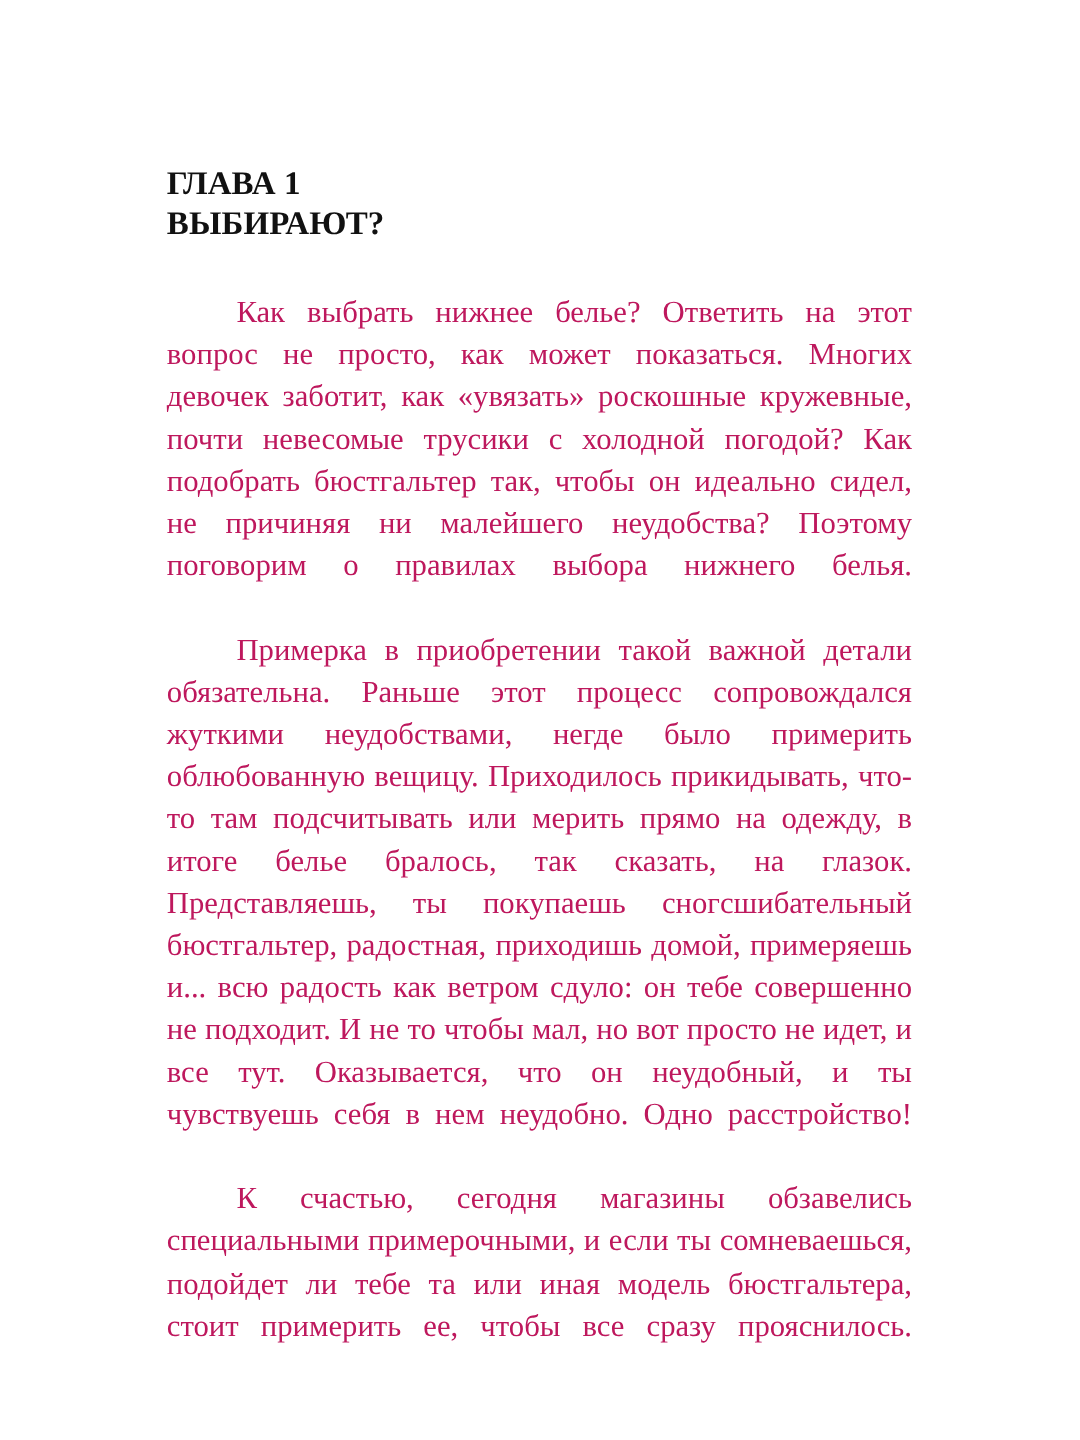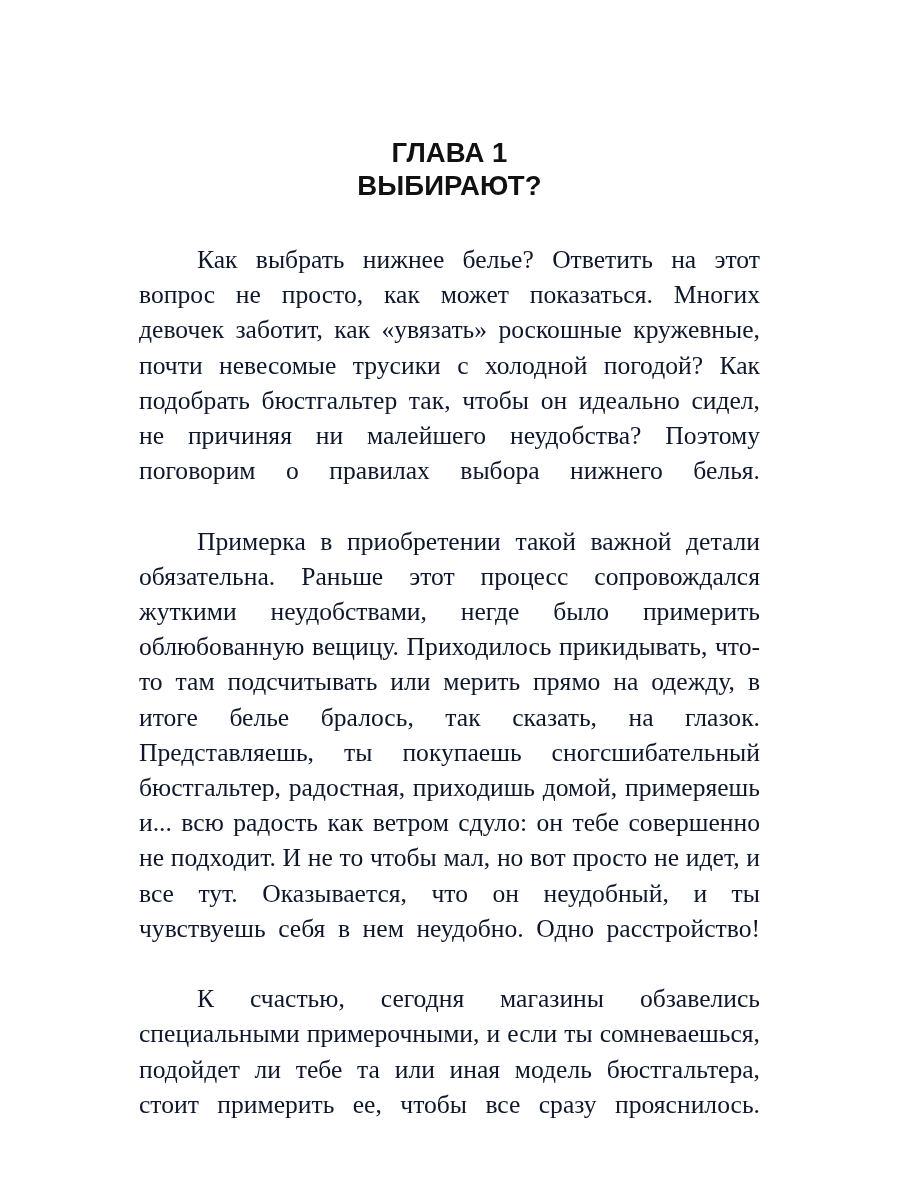--- a/index.html
+++ b/index.html
@@ -27,26 +27,25 @@
 
   .text-column {
     position: absolute;
     left: 139px;
     top: 136px;
     width: 621px;
   }
 
   
   .chapter-heading {
-    font-family: Liberation Sans, sans-serif;
+    font-family: Liberation Serif, serif;
     font-weight: bold;
     font-size: 27.5px;
     line-height: 33px;
     letter-spacing: 0.1px;
-    text-align: center;
     color: #111111;
     margin: 0;
     padding: 0;
   }
   .chapter-heading .heading-line {
     display: block;
     white-space: nowrap;
   }
 
   
@@ -55,21 +54,21 @@
   }
 
   .paragraph {
     margin: 0 0 0 0;
     padding: 0;
     font-size: 25.6px;
     line-height: 35.2px;
     text-align: justify;
     text-justify: inter-word;
     text-indent: 58px;
-    color: #0f172a;
+    color: #be185d;
     hyphens: none;
     word-spacing: 0.2px;
   }
 
   
   .paragraph::after {
     content: "";
     display: inline-block;
     width: 100%;
   }

